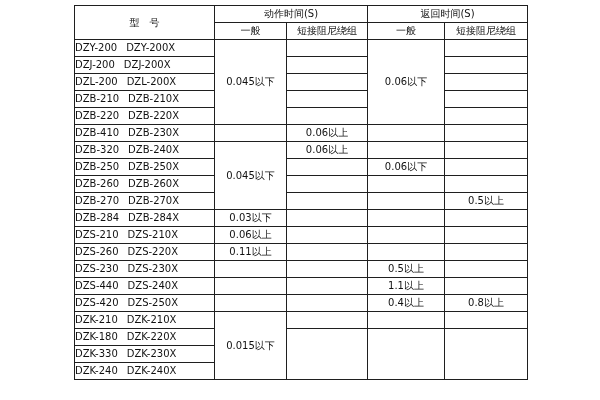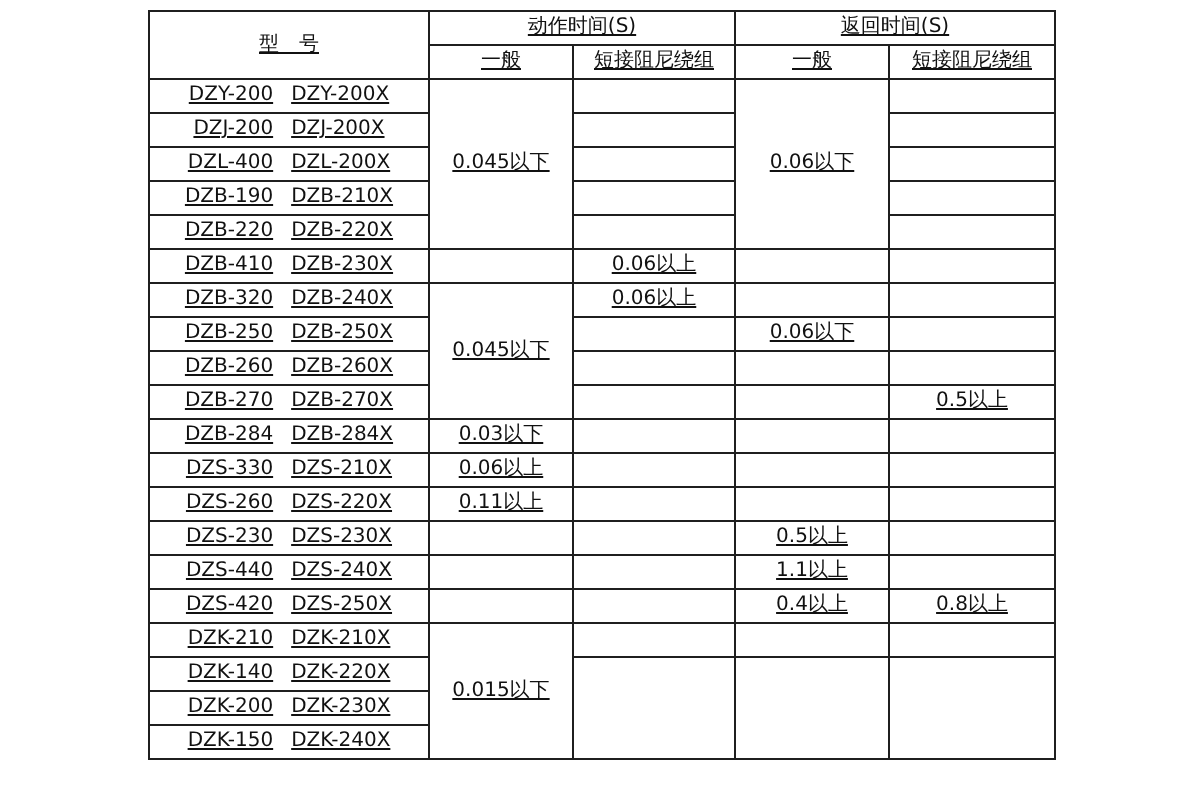--- a/index.html
+++ b/index.html
@@ -11,21 +11,20 @@
     overflow: hidden;
     font-family: "DejaVu Sans", sans-serif;
     color: #111111;
   }
   .table-wrap {
     position: absolute;
     left: 74px;
     top: 5px;
     width: 453px;
     height: 342px;
-    text-decoration: underline;
   }
   table.spec {
     border-collapse: collapse;
     table-layout: fixed;
     width: 453px;
   }
   table.spec th, table.spec td {
     border: 1px solid #1f1f1f;
     padding: 0;
     margin: 0;
@@ -37,21 +36,20 @@
     white-space: nowrap;
     overflow: hidden;
   }
   table.spec thead th { height: 16px; }
   table.spec tbody td { height: 16px; }
   td.model-cell {
     text-align: center;
   }
   td.model-cell .m-wrap {
     display: flex;
-    justify-content: center;
     gap: 9px;
   }
   td.model-cell span { display: inline-block; }
 </style>
 </head>
 <body>
 
 <div class="table-wrap">
   <table class="spec">
     <colgroup>
@@ -93,31 +91,31 @@
               <span>DZJ-200</span>
               <span>DZJ-200X</span>
             </div>
           </td>
           <td></td>
           <td></td>
         </tr>
         <tr>
           <td class="model-cell">
             <div class="m-wrap">
-              <span>DZL-400</span>
+              <span>DZL-200</span>
               <span>DZL-200X</span>
             </div>
           </td>
           <td></td>
           <td></td>
         </tr>
         <tr>
           <td class="model-cell">
             <div class="m-wrap">
-              <span>DZB-190</span>
+              <span>DZB-210</span>
               <span>DZB-210X</span>
             </div>
           </td>
           <td></td>
           <td></td>
         </tr>
         <tr>
           <td class="model-cell">
             <div class="m-wrap">
               <span>DZB-220</span>
@@ -192,21 +190,21 @@
             </div>
           </td>
           <td>0.03以下</td>
           <td></td>
           <td></td>
           <td></td>
         </tr>
         <tr>
           <td class="model-cell">
             <div class="m-wrap">
-              <span>DZS-330</span>
+              <span>DZS-210</span>
               <span>DZS-210X</span>
             </div>
           </td>
           <td>0.06以上</td>
           <td></td>
           <td></td>
           <td></td>
         </tr>
         <tr>
           <td class="model-cell">
@@ -264,39 +262,39 @@
             </div>
           </td>
           <td rowspan="4">0.015以下</td>
           <td></td>
           <td></td>
           <td></td>
         </tr>
         <tr>
           <td class="model-cell">
             <div class="m-wrap">
-              <span>DZK-140</span>
+              <span>DZK-180</span>
               <span>DZK-220X</span>
             </div>
           </td>
           <td rowspan="3"></td>
           <td rowspan="3"></td>
           <td rowspan="3"></td>
         </tr>
         <tr>
           <td class="model-cell">
             <div class="m-wrap">
-              <span>DZK-200</span>
+              <span>DZK-330</span>
               <span>DZK-230X</span>
             </div>
           </td>
         </tr>
         <tr>
           <td class="model-cell">
             <div class="m-wrap">
-              <span>DZK-150</span>
+              <span>DZK-240</span>
               <span>DZK-240X</span>
             </div>
           </td>
         </tr>
       </tbody>
   </table>
 </div>
 
 </body></html>

